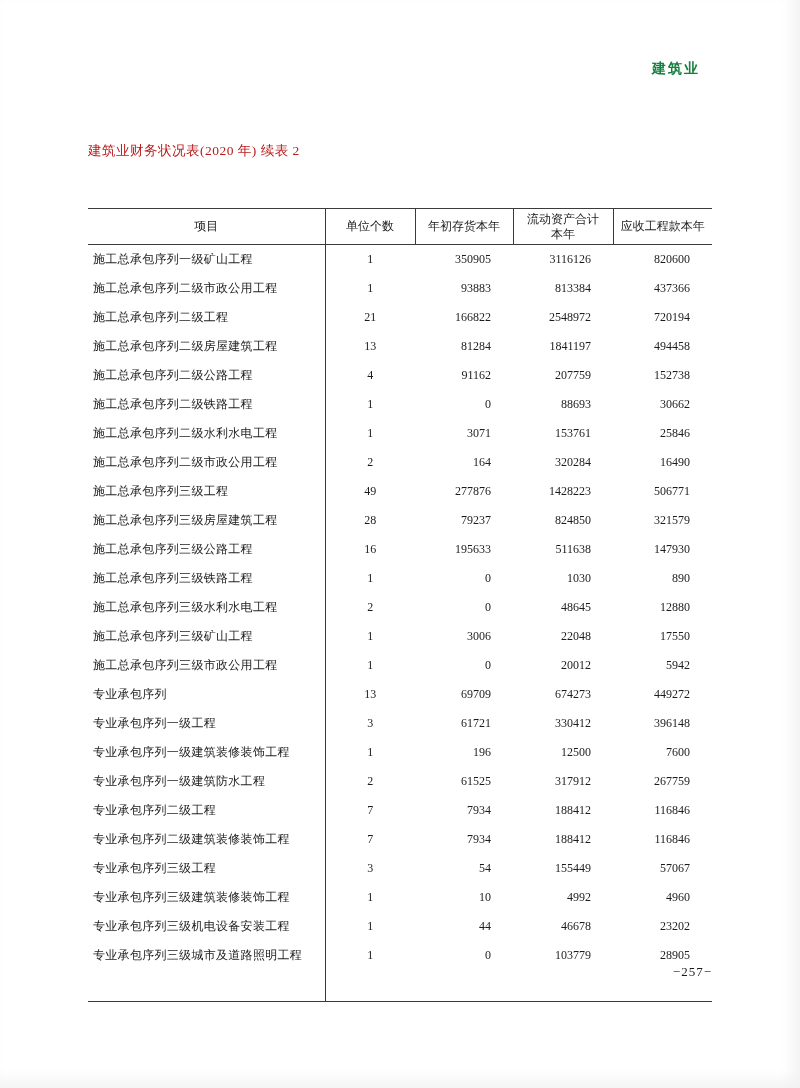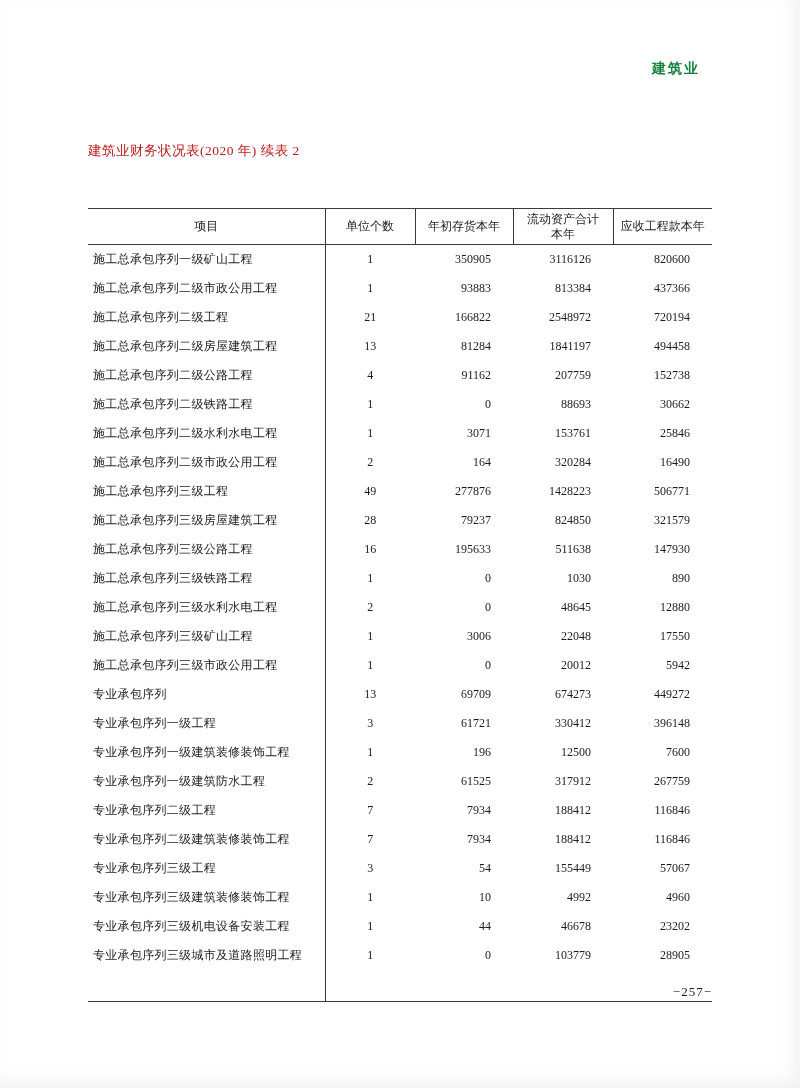--- a/index.html
+++ b/index.html
@@ -64,21 +64,21 @@
     padding-left: 5px;
     letter-spacing: 0.3px;
   }
   tbody td.c1 { text-align: center; }
   tbody td.c2, tbody td.c3, tbody td.c4 {
     text-align: right;
     padding-right: 22px;
   }
   tbody tr.filler td { height: 32px; }
   .page-number {
-    position: absolute; right: 88px; top: 984px;
+    position: absolute; right: 88px; top: 964px;
     font-size: 13px; color: #1c1c1c; letter-spacing: 1px;
   }
 </style>
 </head>
 <body>
 
 <div class="page">
 
   <div class="header-right">建筑业</div>
 

